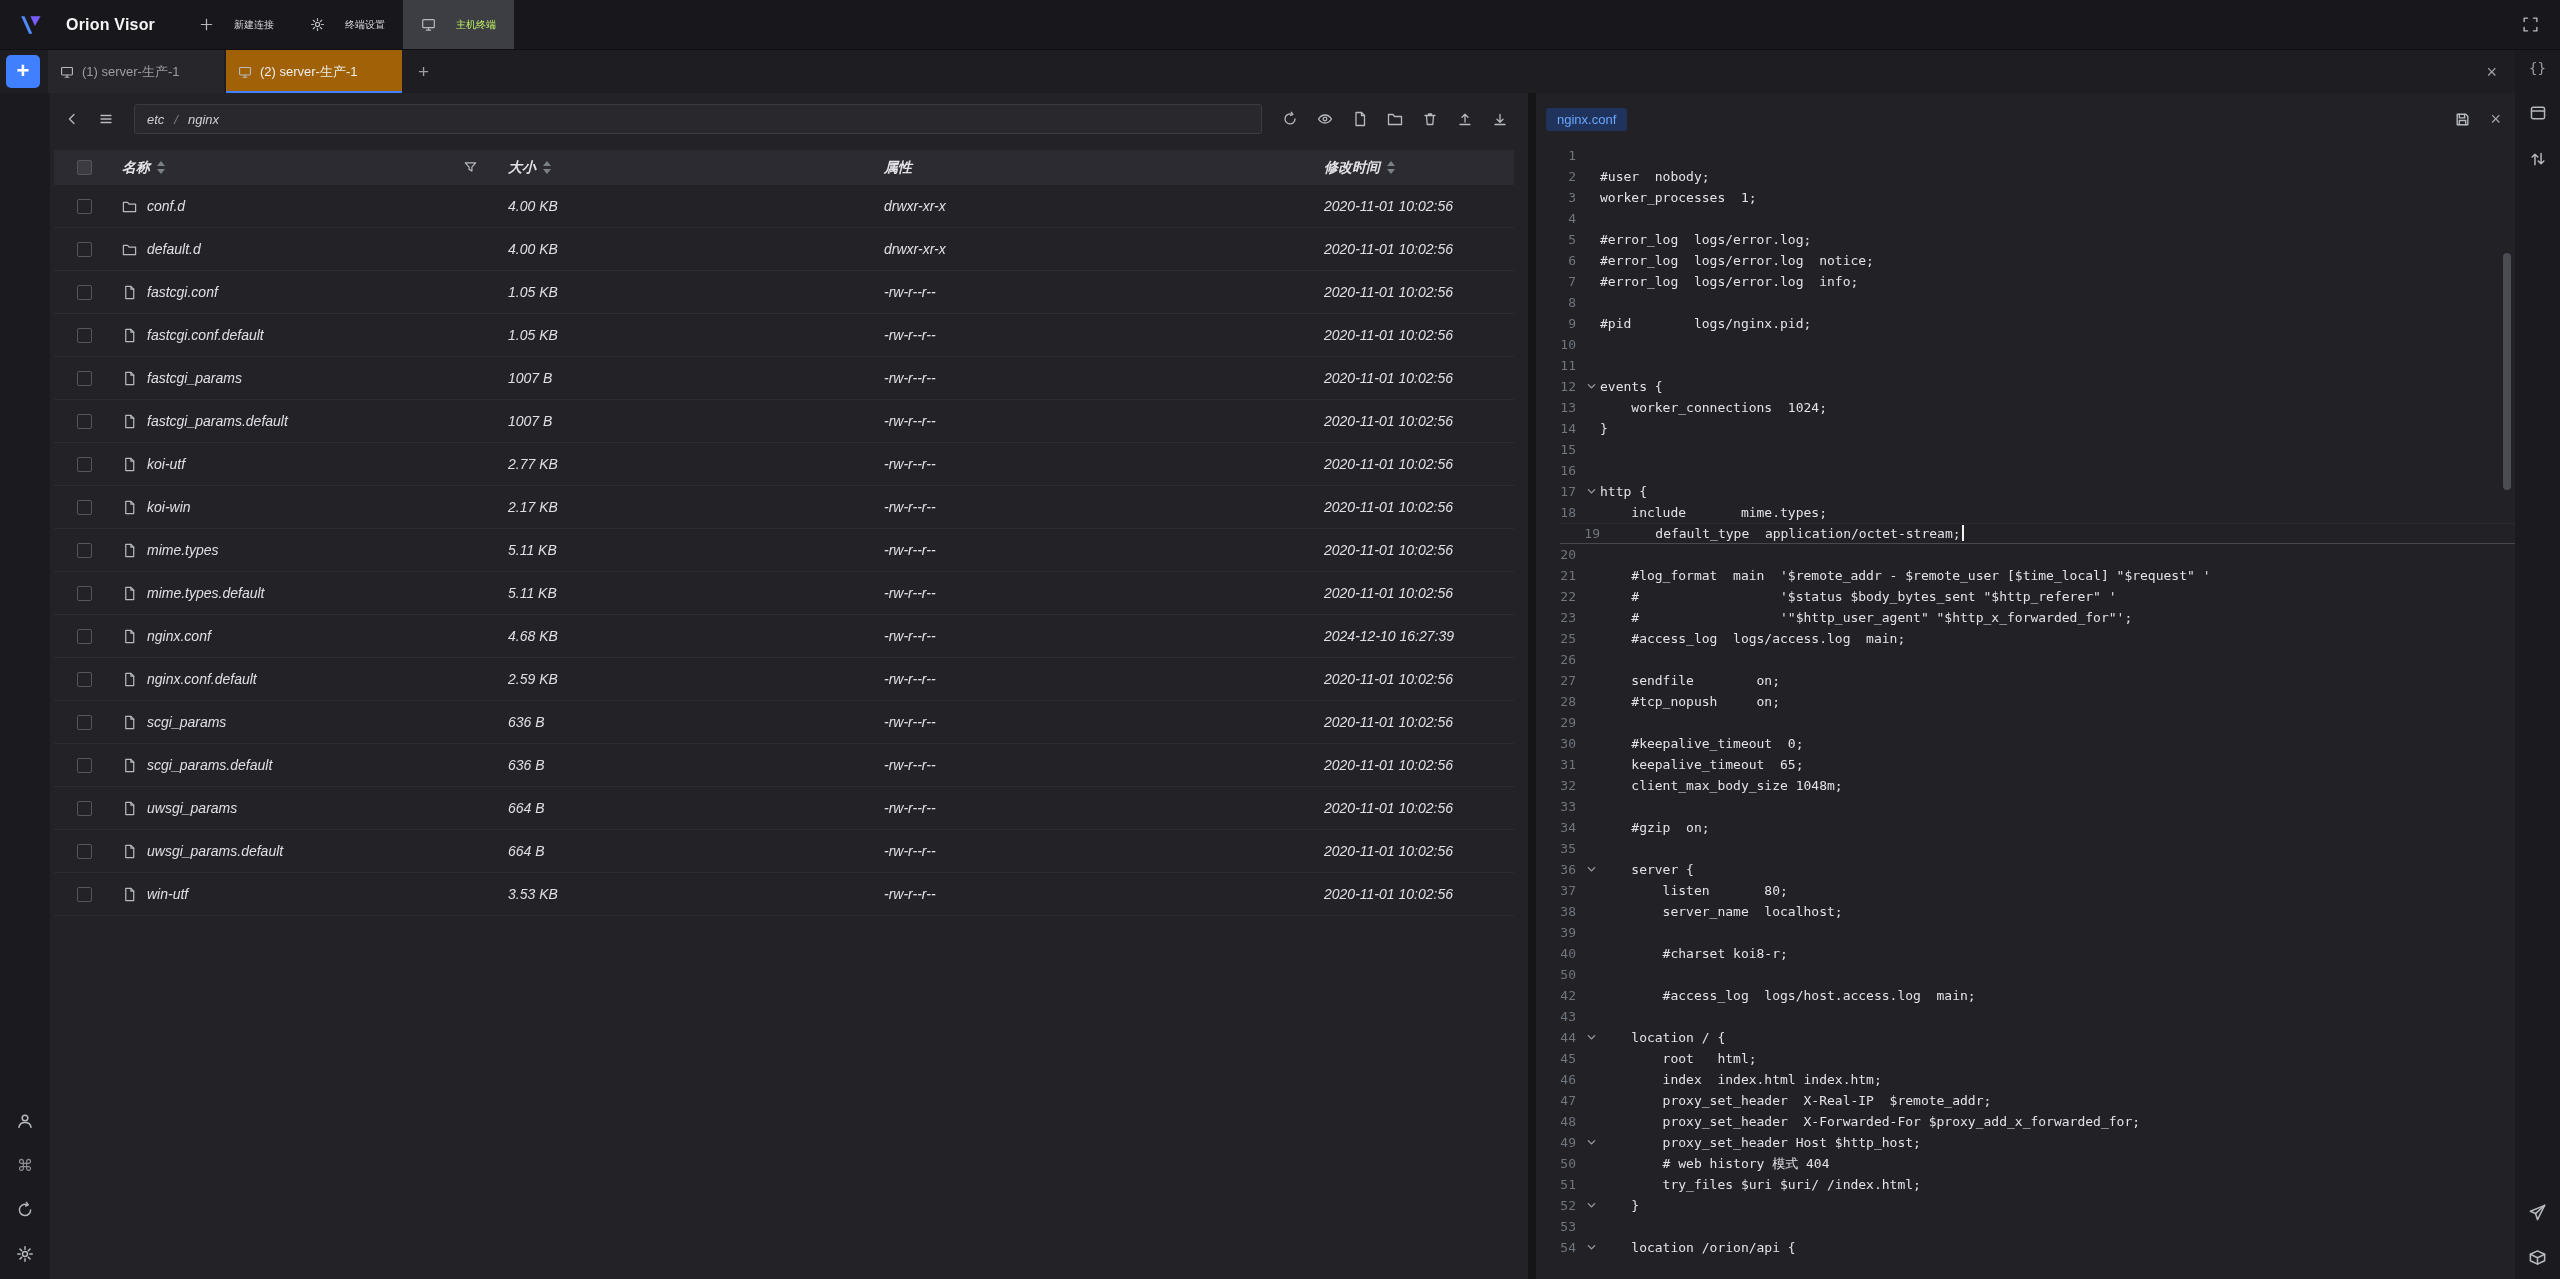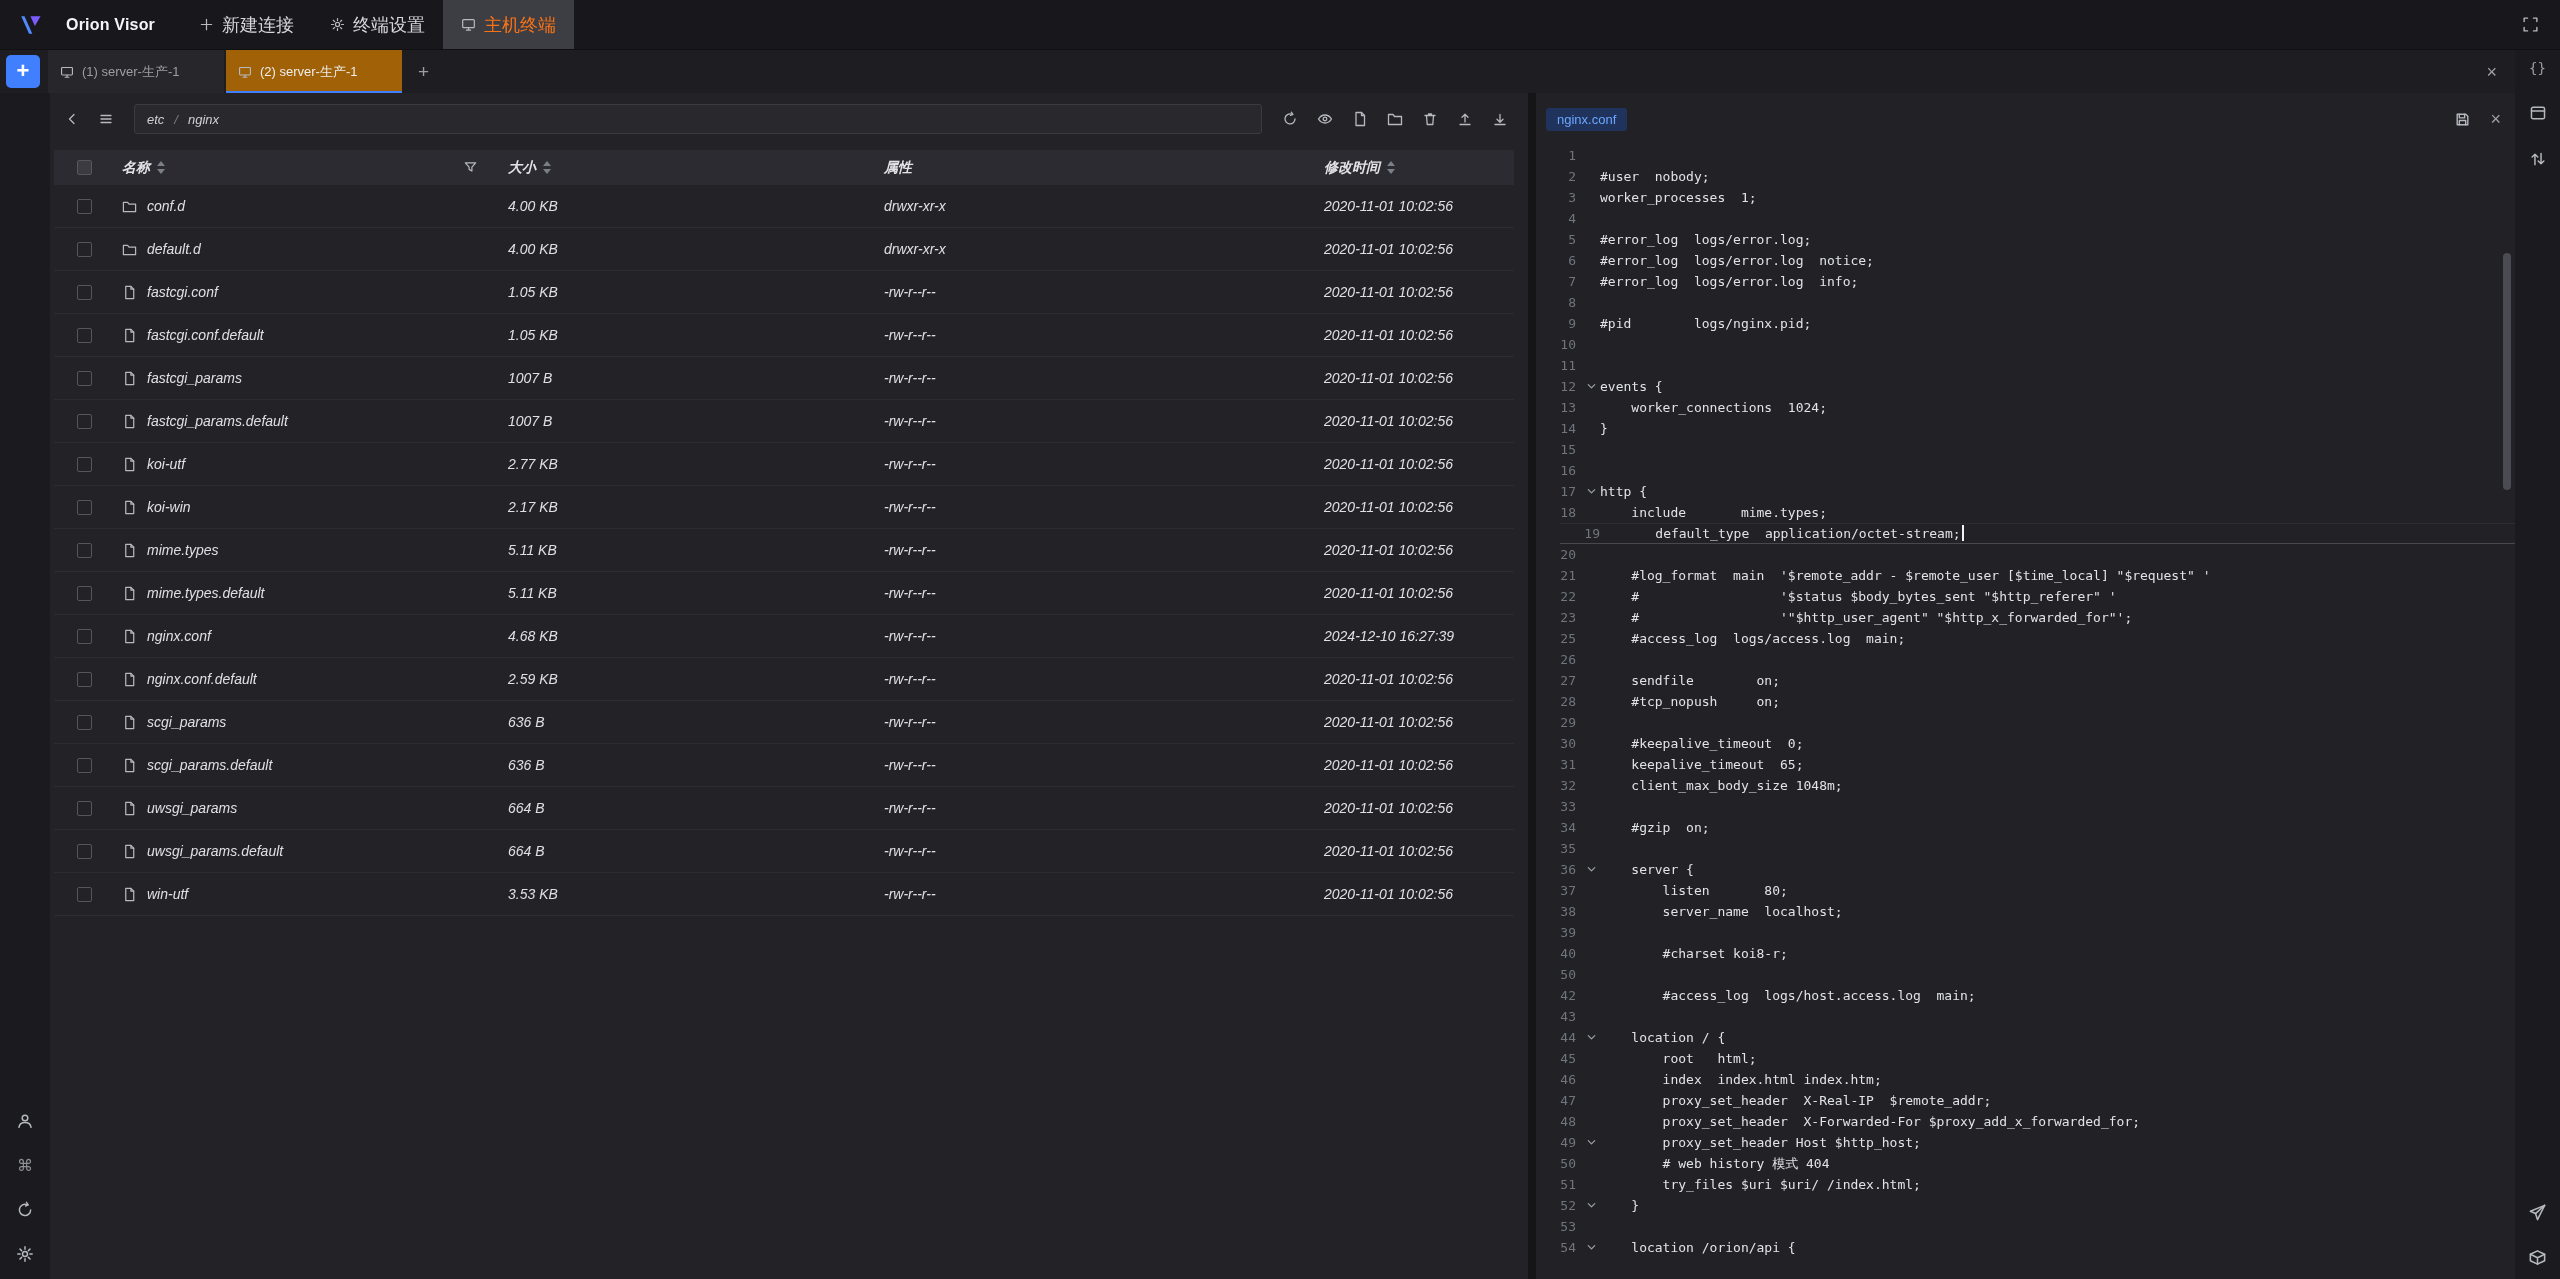--- a/index.html
+++ b/index.html
@@ -6,22 +6,22 @@
   html,body { width:2560px; height:1279px; overflow:hidden; background:#131316;
               font-family:"Liberation Sans","DejaVu Sans",sans-serif; color:#e6e6ea; }
   svg { display:block; }
   .ic { stroke:#b6b9c0; stroke-width:1.3; fill:none; stroke-linecap:round; stroke-linejoin:round; }
 
   
   .topbar { height:50px; background:#18181c; display:flex; align-items:stretch; border-bottom:1px solid #101013; }
   .brand { display:flex; align-items:center; gap:22px; padding:0 26px 0 18px; }
   .brand-title { font-size:16px; font-weight:bold; color:#f5f5f7; letter-spacing:.2px; }
   .topmenu { display:flex; align-items:stretch; }
-  .topmenu-item { display:flex; align-items:center; gap:8px; padding:0 18px; font-size:18px; color:#d7d7db; cursor:pointer;justify-content:space-between; }
-  .topmenu-item.active { background:#3d3d44; color:#f97316; }
+  .topmenu-item { display:flex; align-items:center; gap:20px; padding:0 18px; font-size:10px; color:#d7d7db; cursor:pointer;justify-content:space-between; }
+  .topmenu-item.active { background:#3d3d44; color:#bef264; }
   .topbar-spacer { flex:1; }
   .topbar-right { display:flex; align-items:center; padding-right:16px; }
   .iconbtn { display:flex; align-items:center; justify-content:center; width:28px; height:28px; border-radius:3px; cursor:pointer; color:#b6b9c0; }
 
   
   .body-row { display:flex; height:1229px; }
   .left-col { width:2515px; display:flex; flex-direction:column; }
   .right-strip { width:45px; background:#1b1b1f; display:flex; flex-direction:column; align-items:center; padding:10px 0 12px; gap:28px; }
   .right-strip .bottom-group { margin-top:auto; display:flex; flex-direction:column; gap:26px; align-items:center; }
 

